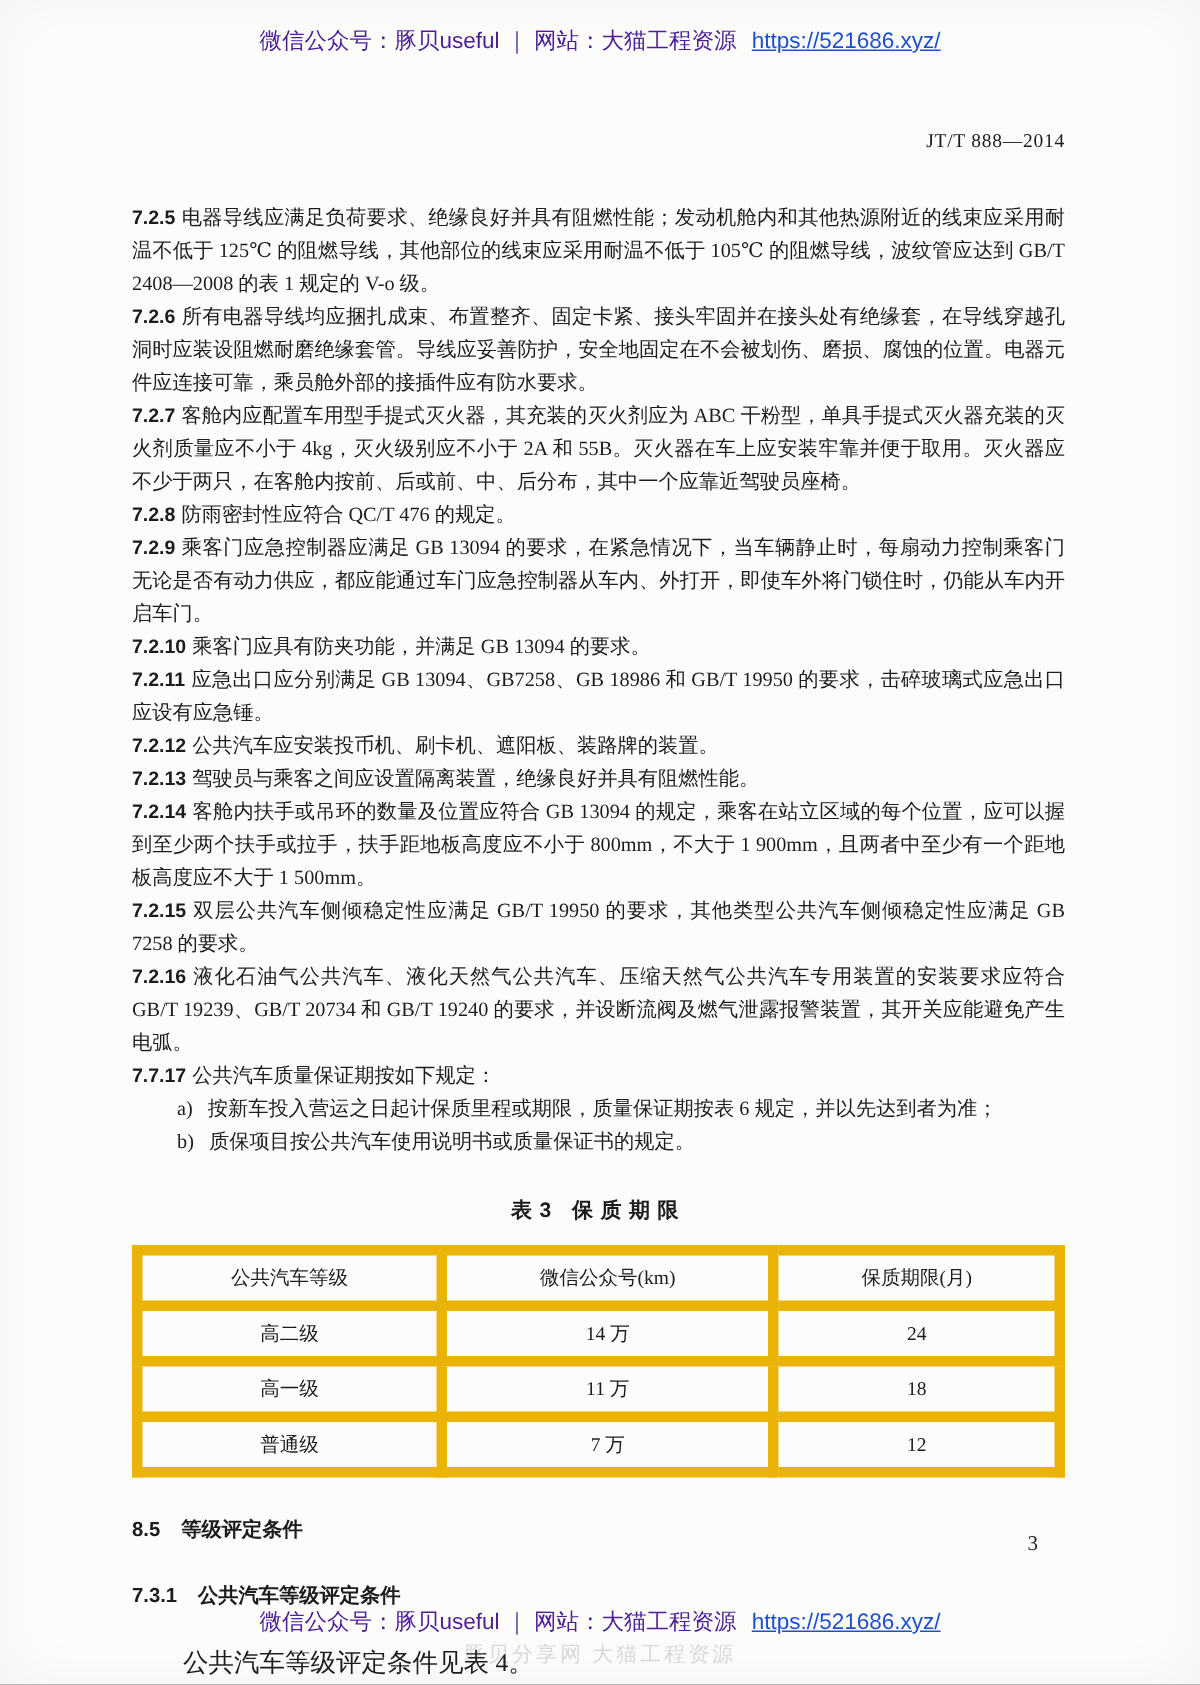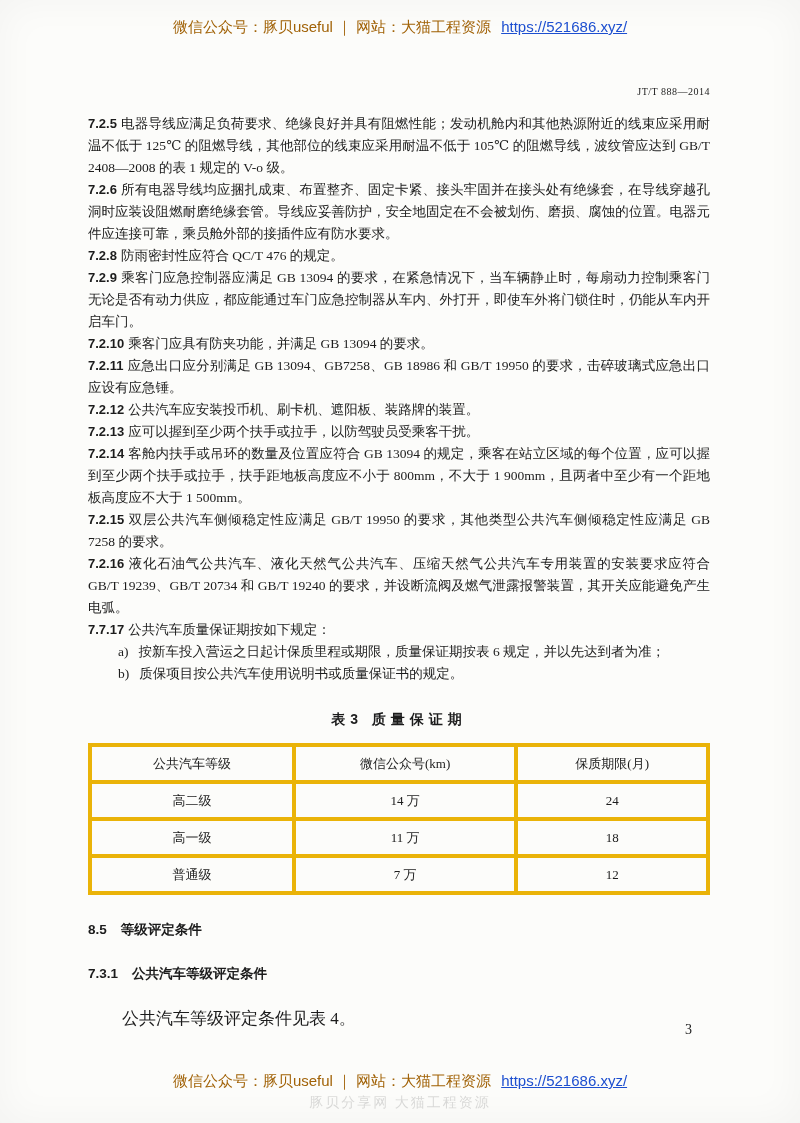--- a/index.html
+++ b/index.html
@@ -18,42 +18,42 @@
   .wm {
     position: absolute;
     left: 0; right: 0;
     text-align: center;
     font-size: 15px;
     font-family: "Liberation Sans", sans-serif;
     white-space: nowrap;
   }
   .wm-top { top: 18px; }
   .wm-bottom { top: 1072px; }
-  .wm .wm-red { color: #a16207; }
+  .wm .wm-red { color: #4c1d95; }
   .wm .wm-url { color: #1d4fd0; text-decoration: underline; margin-left: 6px; text-align: center; }
   .wm-faint {
     position: absolute;
     top: 1094px; left: 0; right: 0;
     text-align: center;
     color: rgba(60,60,60,0.18);
     font-size: 14px;
     letter-spacing: 2px;
     filter: blur(0.4px);
   }
   .content {
     position: absolute;
     left: 88px;
     right: 90px;
     top: 86px;
   }
   .doc-code {
     text-align: right;
-    font-size: 10px;
+    font-size: 13px;
     letter-spacing: 0.5px;
-    margin-bottom: 16px;
+    margin-bottom: 32px;
   }
   p.clause {
     font-size: 13.5px;
     line-height: 1.63;
     text-align: justify;
     text-justify: inter-ideograph;
   }
   p.clause .num {
     font-weight: bold;
     padding-right: 4px;
@@ -76,21 +76,21 @@
     letter-spacing: 5px;
     font-family: "Liberation Sans", sans-serif;
   }
   table.qtable {
     width: 100%;
     border-collapse: collapse;
     font-size: 13px;
     table-layout: fixed;
   }
   table.qtable th, table.qtable td {
-    border: 4px solid #eab308;
+    border: 7px solid #eab308;
     height: 37px;
     text-align: center;
     vertical-align: middle;
     font-weight: normal;
   }
   table.qtable col.c1 { width: 33%; }
   table.qtable col.c2 { width: 36%; }
   table.qtable col.c3 { width: 31%; }
   .heading {
     font-weight: bold;
@@ -121,35 +121,36 @@
     <span class="wm-red">微信公众号：豚贝useful ｜ 网站：大猫工程资源</span>
     <span class="wm-url">https://521686.xyz/</span>
   </div>
 
   <div class="content">
 
     <div class="doc-code">JT/T 888—2014</div>
 
     <p class="clause"><span class="num">7.2.5</span><span>电器导线应满足负荷要求、绝缘良好并具有阻燃性能；发动机舱内和其他热源附近的线束应采用耐温不低于 125℃ 的阻燃导线，其他部位的线束应采用耐温不低于 105℃ 的阻燃导线，波纹管应达到 GB/T 2408—2008 的表 1 规定的 V-o 级。</span></p>
     <p class="clause"><span class="num">7.2.6</span><span>所有电器导线均应捆扎成束、布置整齐、固定卡紧、接头牢固并在接头处有绝缘套，在导线穿越孔洞时应装设阻燃耐磨绝缘套管。导线应妥善防护，安全地固定在不会被划伤、磨损、腐蚀的位置。电器元件应连接可靠，乘员舱外部的接插件应有防水要求。</span></p>
+    <p class="clause"><span class="num">7.2.7</span><span>客舱内应配置车用型手提式灭火器，其充装的灭火剂应为 ABC 干粉型，单具手提式灭火器充装的灭火剂质量应不小于 4kg，灭火级别应不小于 2A 和 55B。灭火器在车上应安装牢靠并便于取用。灭火器应不少于两只，在客舱内按前、后或前、中、后分布，其中一个应靠近驾驶员座椅。</span></p>
     <p class="clause"><span class="num">7.2.8</span><span>防雨密封性应符合 QC/T 476 的规定。</span></p>
     <p class="clause"><span class="num">7.2.9</span><span>乘客门应急控制器应满足 GB 13094 的要求，在紧急情况下，当车辆静止时，每扇动力控制乘客门无论是否有动力供应，都应能通过车门应急控制器从车内、外打开，即使车外将门锁住时，仍能从车内开启车门。</span></p>
     <p class="clause"><span class="num">7.2.10</span><span>乘客门应具有防夹功能，并满足 GB 13094 的要求。</span></p>
     <p class="clause"><span class="num">7.2.11</span><span>应急出口应分别满足 GB 13094、GB7258、GB 18986 和 GB/T 19950 的要求，击碎玻璃式应急出口应设有应急锤。</span></p>
     <p class="clause"><span class="num">7.2.12</span><span>公共汽车应安装投币机、刷卡机、遮阳板、装路牌的装置。</span></p>
-    <p class="clause"><span class="num">7.2.13</span><span>应可以握到至少两个扶手或拉手，以防驾驶员受乘客干扰。</span></p>
+    <p class="clause"><span class="num">7.2.13</span><span>驾驶员与乘客之间应设置隔离装置，绝缘良好并具有阻燃性能。</span></p>
     <p class="clause"><span class="num">7.2.14</span><span>客舱内扶手或吊环的数量及位置应符合 GB 13094 的规定，乘客在站立区域的每个位置，应可以握到至少两个扶手或拉手，扶手距地板高度应不小于 800mm，不大于 1 900mm，且两者中至少有一个距地板高度应不大于 1 500mm。</span></p>
     <p class="clause"><span class="num">7.2.15</span><span>双层公共汽车侧倾稳定性应满足 GB/T 19950 的要求，其他类型公共汽车侧倾稳定性应满足 GB 7258 的要求。</span></p>
     <p class="clause"><span class="num">7.2.16</span><span>液化石油气公共汽车、液化天然气公共汽车、压缩天然气公共汽车专用装置的安装要求应符合 GB/T 19239、GB/T 20734 和 GB/T 19240 的要求，并设断流阀及燃气泄露报警装置，其开关应能避免产生电弧。</span></p>
     <p class="clause"><span class="num">7.7.17</span><span>公共汽车质量保证期按如下规定：</span></p>
 
     <p class="subitem"><span class="sub-label">a)</span><span>按新车投入营运之日起计保质里程或期限，质量保证期按表 6 规定，并以先达到者为准；</span></p>
     <p class="subitem"><span class="sub-label">b)</span><span>质保项目按公共汽车使用说明书或质量保证书的规定。</span></p>
 
-    <div class="table-title">表3 质量保证期</div>
+    <div class="table-title">表3 保质期限</div>
 
     <table class="qtable">
       <colgroup>
           <col class="c1">
           <col class="c2">
           <col class="c3">
         </colgroup>
       <thead>
         <tr>
           <th>公共汽车等级</th>

